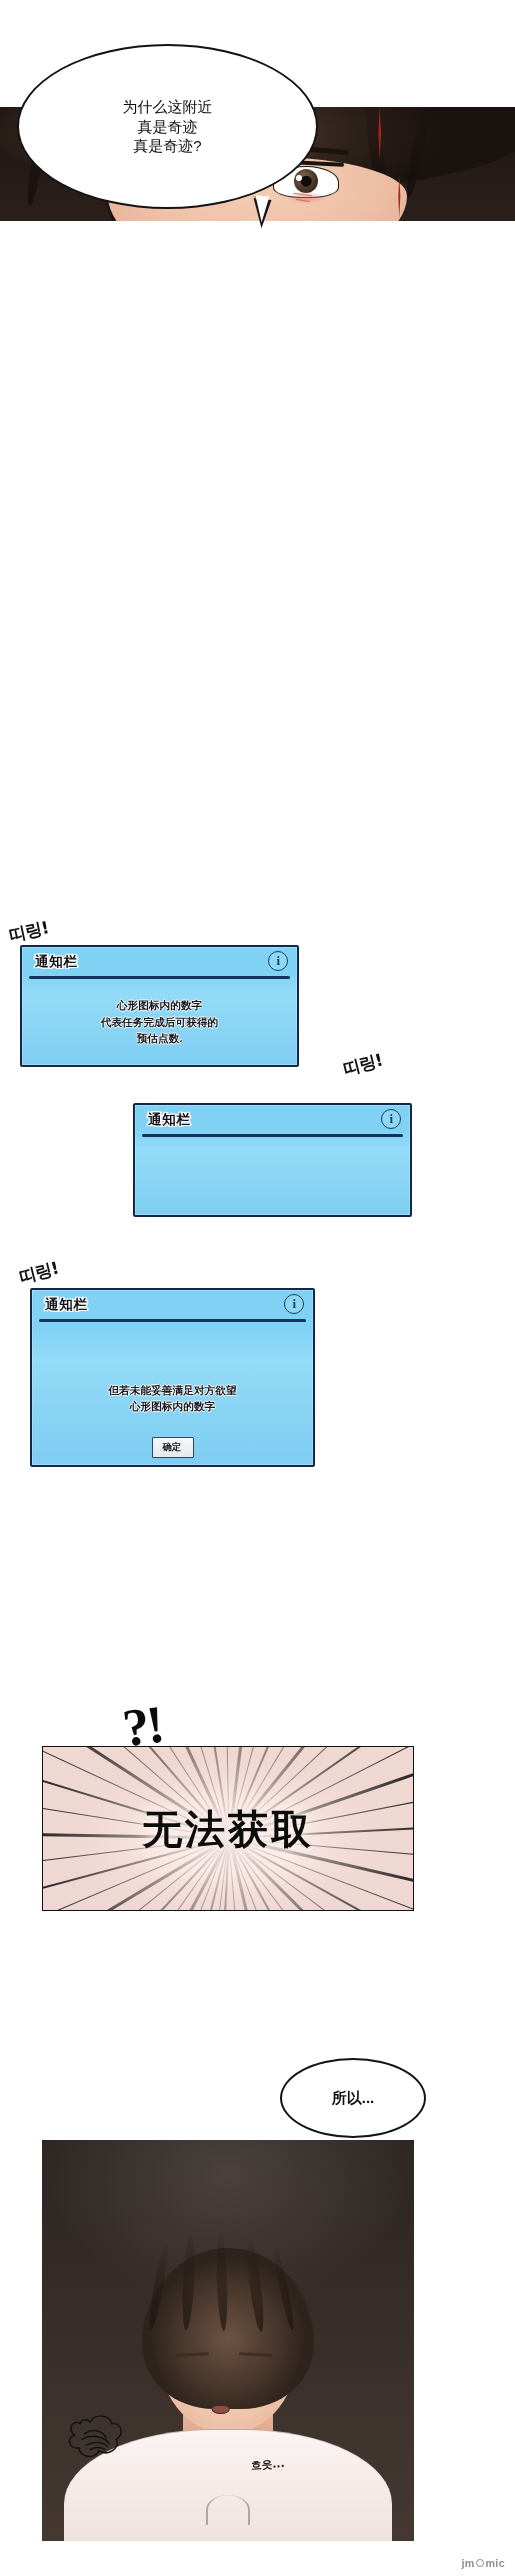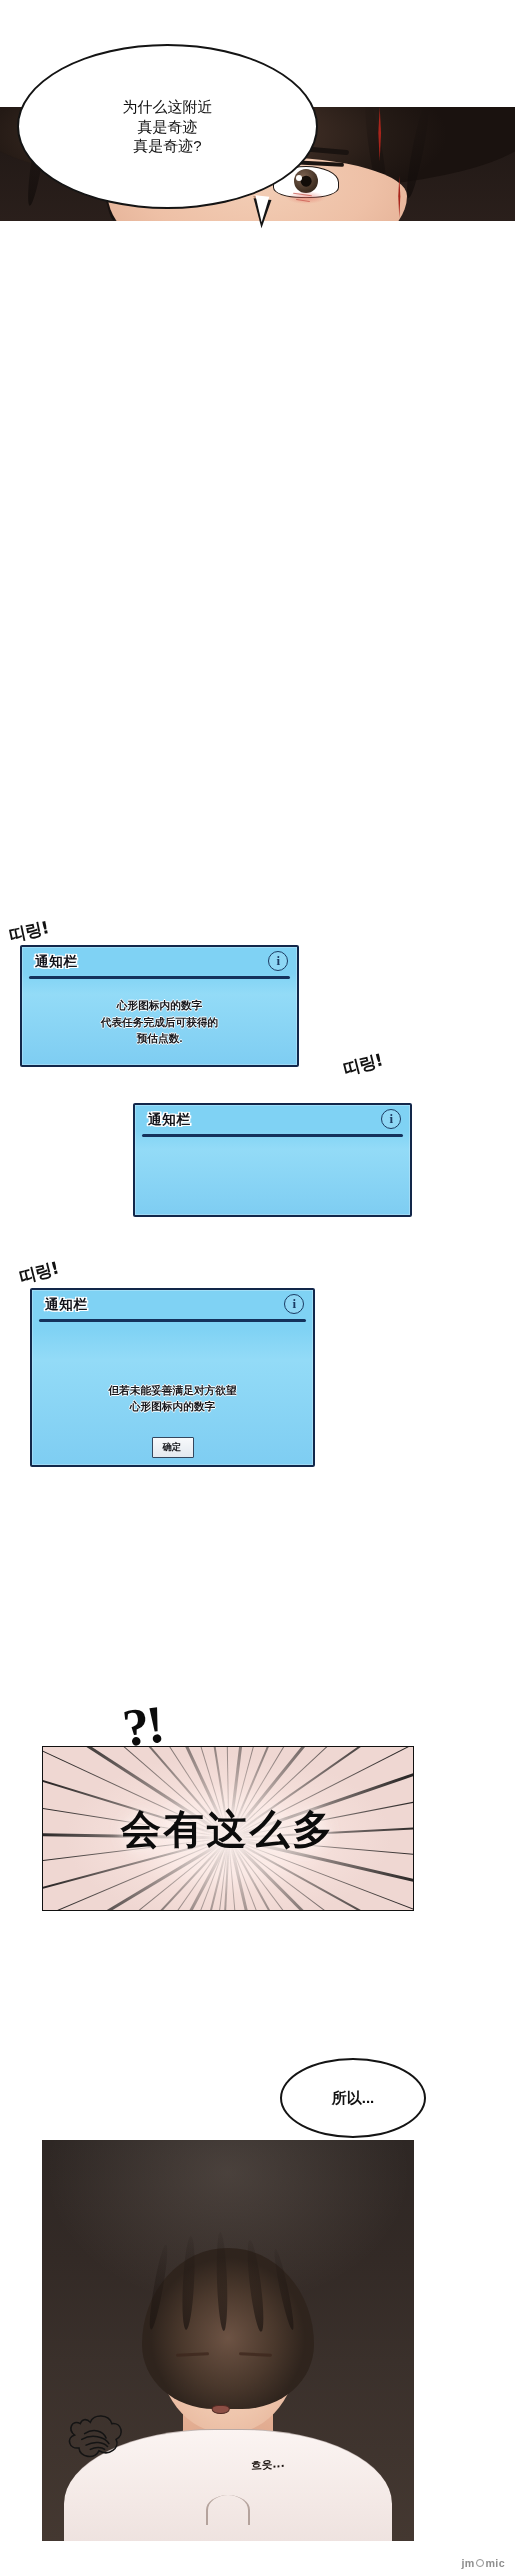--- a/index.html
+++ b/index.html
@@ -495,21 +495,21 @@
       <div class="ray" style="transform:rotate(299deg);width:2.1px;"></div>
       <div class="ray" style="transform:rotate(307deg);"></div>
       <div class="ray" style="transform:rotate(315deg);width:2.9px;"></div>
       <div class="ray" style="transform:rotate(323deg);"></div>
       <div class="ray" style="transform:rotate(331deg);width:2.1px;"></div>
       <div class="ray" style="transform:rotate(339deg);"></div>
       <div class="ray" style="transform:rotate(347deg);width:2.9px;"></div>
       <div class="ray" style="transform:rotate(355deg);"></div>
       <div class="ray" style="transform:rotate(363deg);width:2.1px;"></div>
     </div>
-    <div class="impact-text">会有这么多</div>
+    <div class="impact-text">无法获取</div>
   </div>
 
   <div class="bubble" id="bubble-3" style="left:280px;top:2058px;width:146px;height:80px;font-size:15px;font-weight:bold;">
     <span class="ln">所以...</span>
   </div>
 
   <div id="panel-bottom">
     <div class="wallglow"></div>
 
     <div class="neck"></div>

